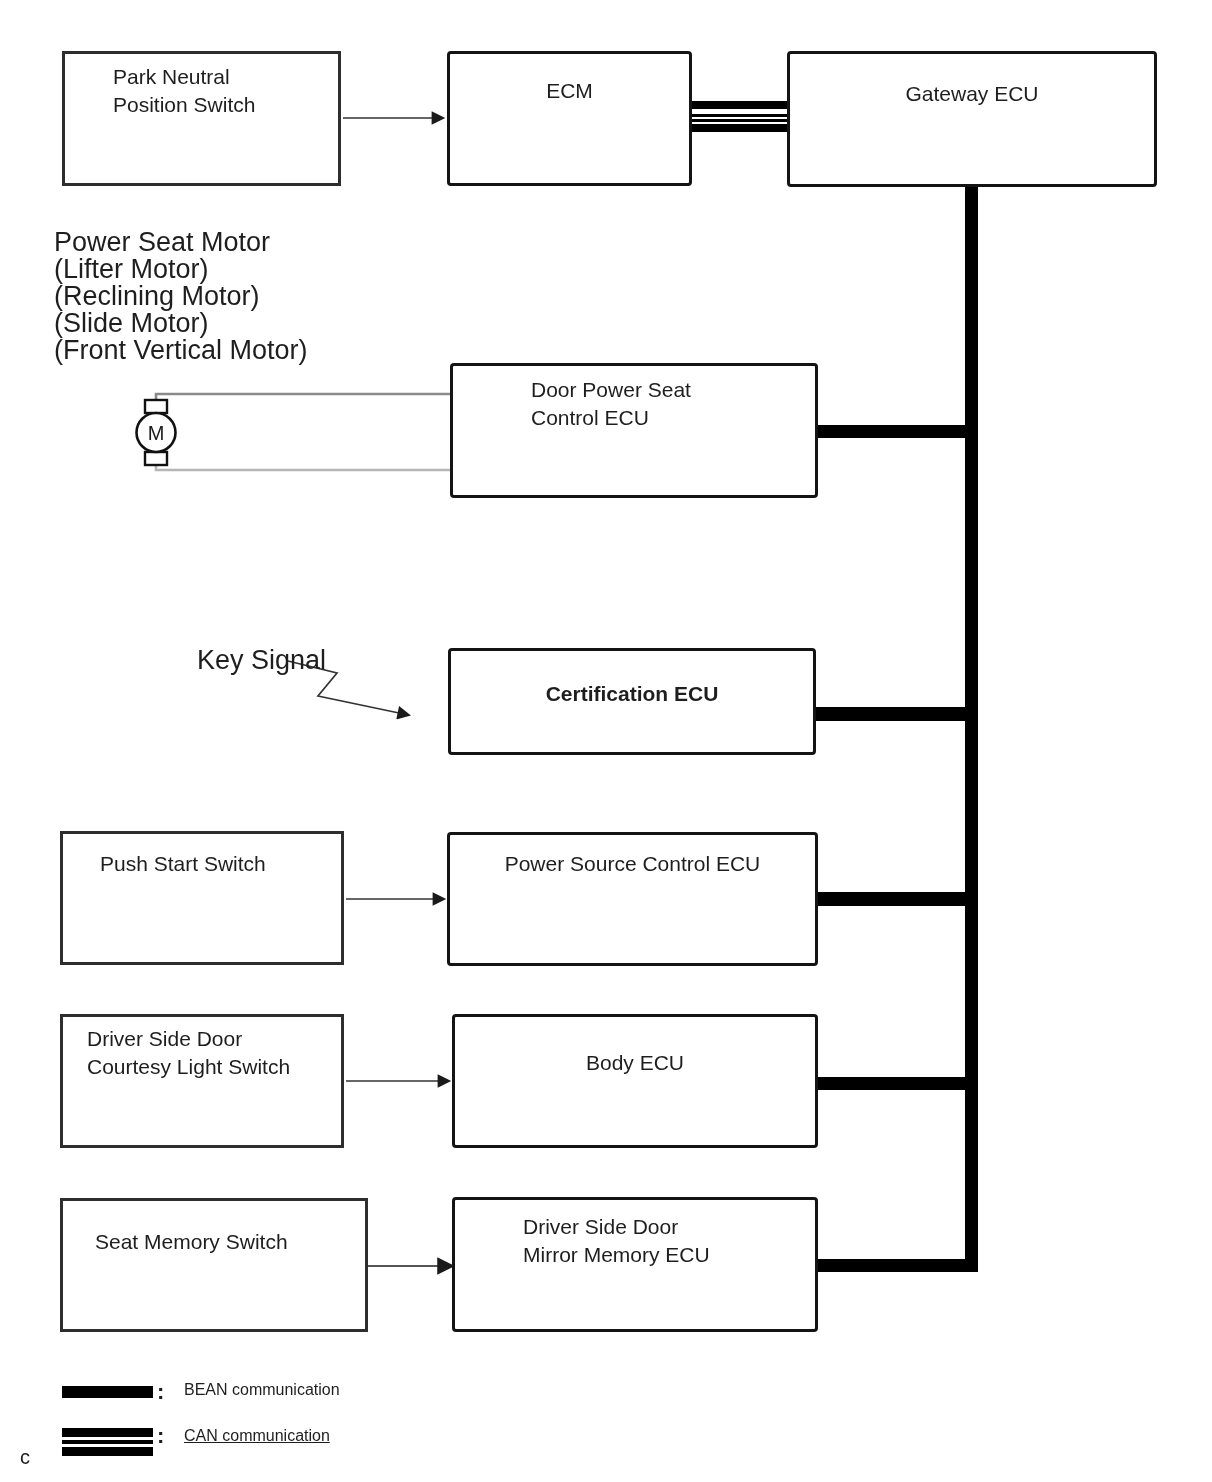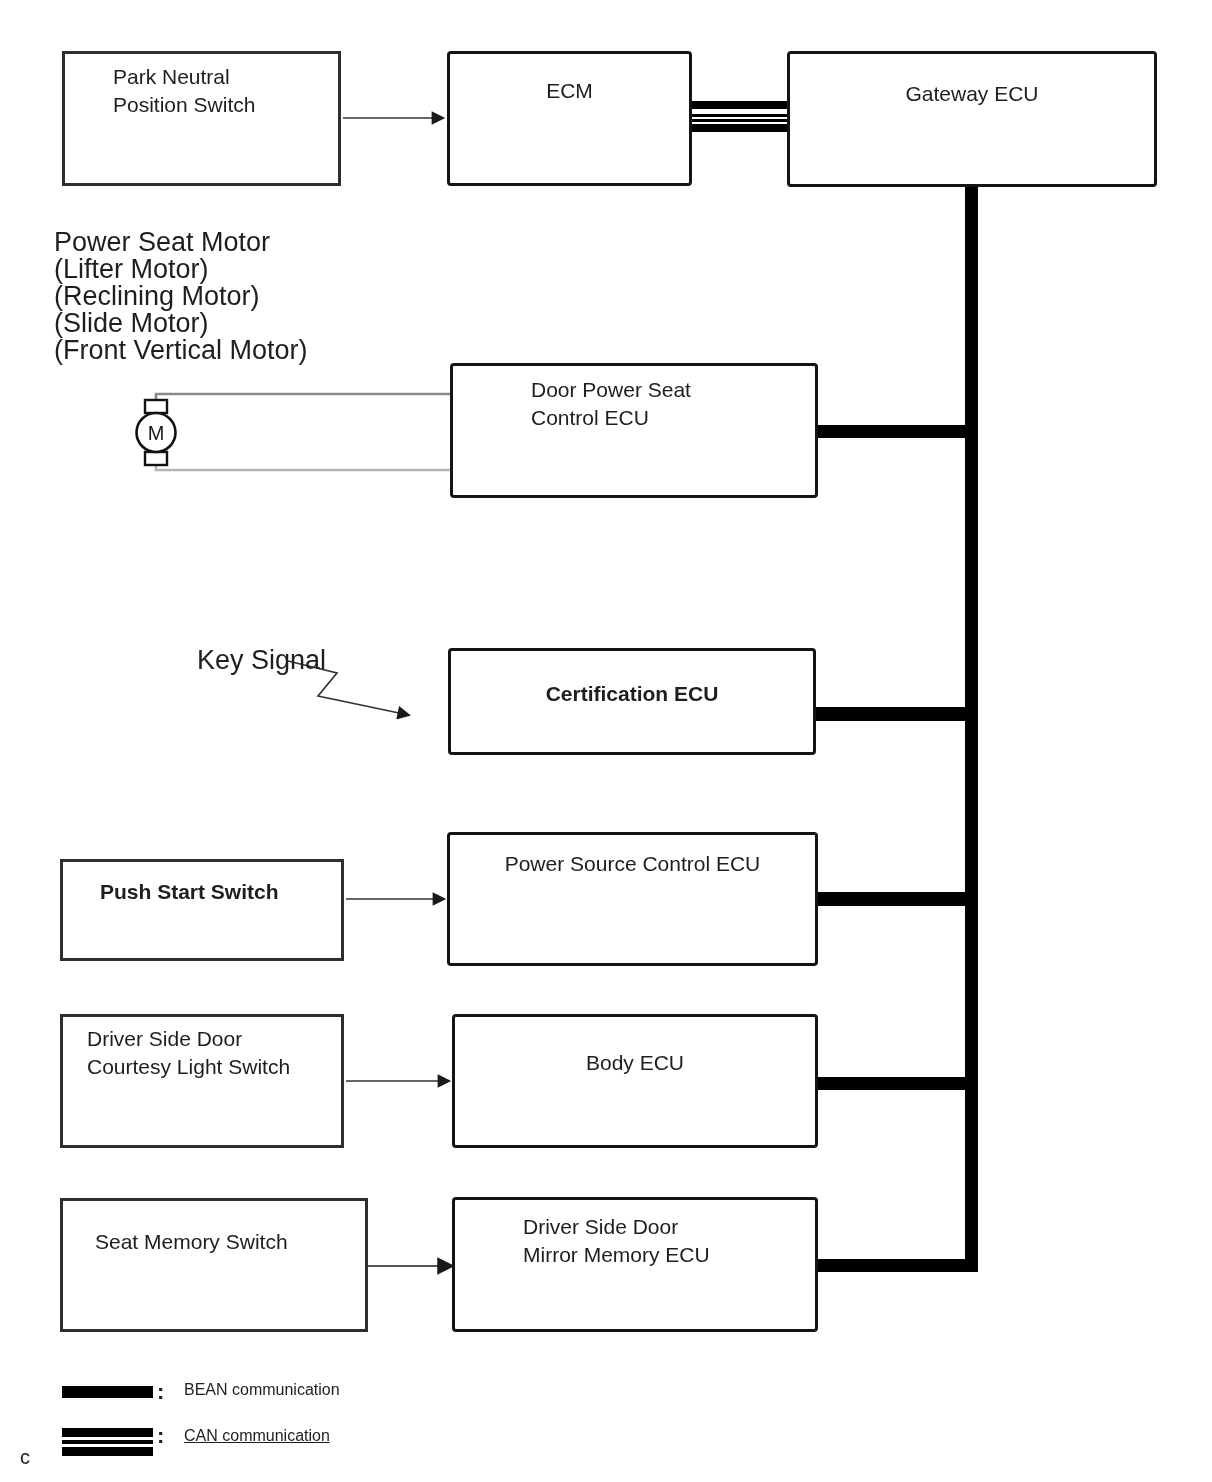--- a/index.html
+++ b/index.html
@@ -78,21 +78,21 @@
 
   <div class="box round" style="left:450px;top:363px;width:368px;height:135px;padding:10px 0 0 78px;">
     <div class="lblline">Door Power Seat</div>
     <div class="lblline">Control ECU</div>
   </div>
 
   <div class="box round tc" style="left:448px;top:648px;width:368px;height:107px;padding-top:29px;font-weight:bold;">
     <div class="lblline">Certification ECU</div>
   </div>
 
-  <div class="box sharp" style="left:60px;top:859px;width:284px;height:102px;padding:16px 0 0 37px;font-weight:bold;">
+  <div class="box sharp" style="left:60px;top:831px;width:284px;height:134px;padding:16px 0 0 37px;">
     <div class="lblline">Push Start Switch</div>
   </div>
 
   <div class="box round tc" style="left:447px;top:832px;width:371px;height:134px;padding-top:15px;">
     <div class="lblline">Power Source Control ECU</div>
   </div>
 
   <div class="box sharp" style="left:60px;top:1014px;width:284px;height:134px;padding:8px 0 0 24px;">
     <div class="lblline">Driver Side Door</div>
     <div class="lblline">Courtesy Light Switch</div>

